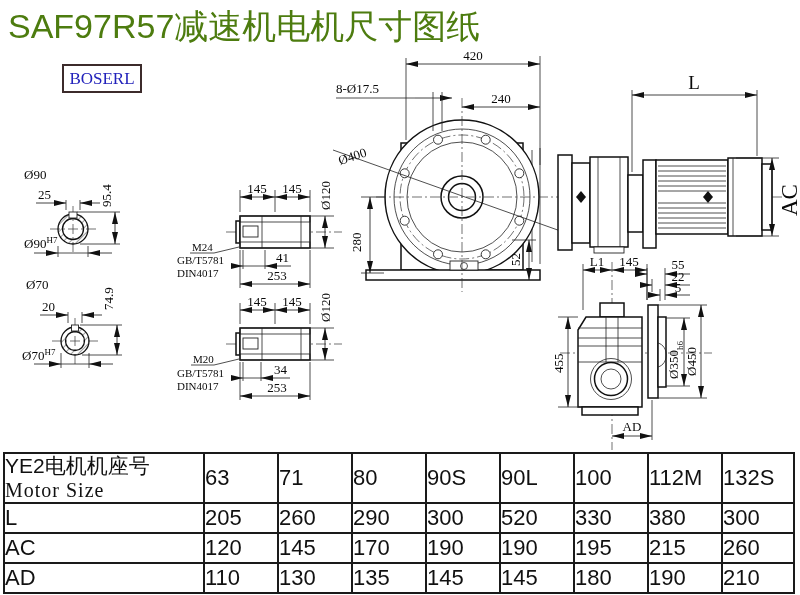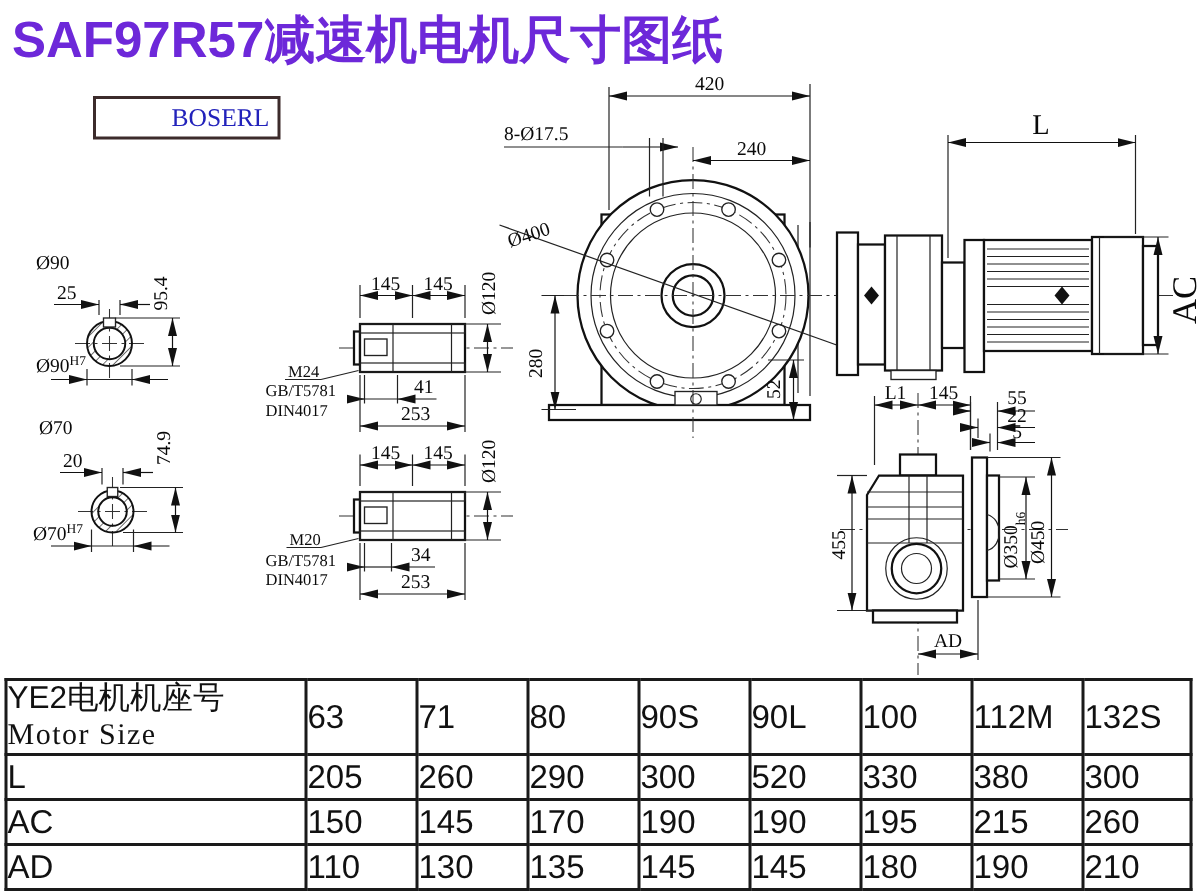--- a/index.html
+++ b/index.html
@@ -1,22 +1,22 @@
 <!DOCTYPE html>
 <html><head>
 <meta charset="utf-8">
 <style>
   html,body{margin:0;padding:0;background:#fff;}
   #stage{position:relative;width:800px;height:595px;background:#fff;overflow:hidden;
          font-family:"Liberation Sans",sans-serif;color:#111;}
-  #title{position:absolute;left:8px;top:4px;font-size:34px;font-weight:bold;
-         letter-spacing:0px;white-space:nowrap;color:#6d28d9;}
+  #title{position:absolute;left:8px;top:4px;font-size:34px;font-weight:normal;
+         letter-spacing:0px;white-space:nowrap;color:#4d7c0f;}
   #logo{position:absolute;left:62px;top:64px;width:76px;height:25px;border:2px solid #3c2b2b;
         display:flex;align-items:center;justify-content:center;
-        font-family:"Liberation Serif",serif;font-size:17px;color:#2222bb;background:#fff;padding-left:45px;}
+        font-family:"Liberation Serif",serif;font-size:17px;color:#2222bb;background:#fff;}
   #draw{position:absolute;left:0;top:0;}
   
   .t  {stroke:#111;stroke-width:1.5;fill:none}
   .tw {stroke:#111;stroke-width:1.5;fill:#fff}
   .n  {stroke:#222;stroke-width:0.8;fill:none}
   .nw {stroke:#222;stroke-width:0.9;fill:#fff}
   .cl {stroke:#333;stroke-width:0.7;fill:none;stroke-dasharray:10 3 2 3}
   .dm {stroke:#111;stroke-width:0.8;fill:none}
   text.d {font:13px "Liberation Serif",serif;fill:#0a0a0a}
   text.dl{font:19px "Liberation Serif",serif;fill:#0a0a0a}
@@ -357,21 +357,21 @@
       <td>260</td>
       <td>290</td>
       <td>300</td>
       <td>520</td>
       <td>330</td>
       <td>380</td>
       <td>300</td>
     </tr>
     <tr style="height:30px">
       <td>AC</td>
-      <td>150</td>
+      <td>120</td>
       <td>145</td>
       <td>170</td>
       <td>190</td>
       <td>190</td>
       <td>195</td>
       <td>215</td>
       <td>260</td>
     </tr>
     <tr style="height:30px">
       <td>AD</td>

